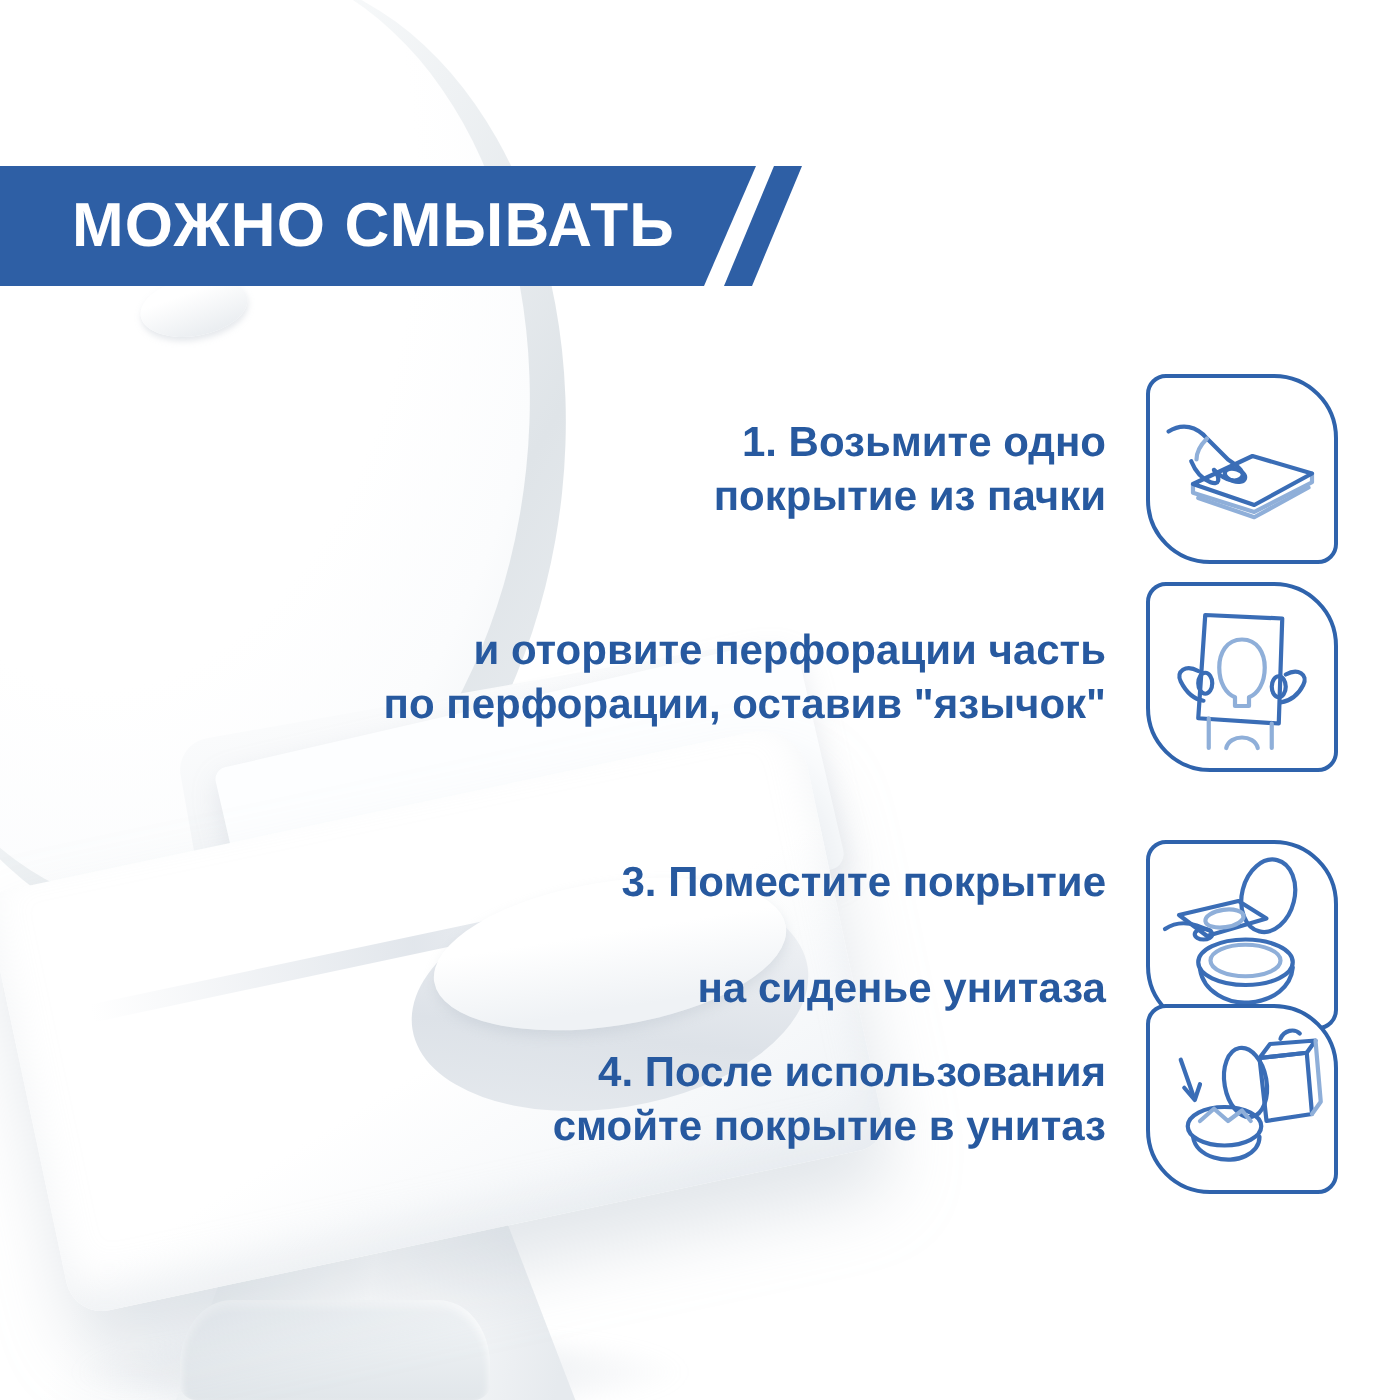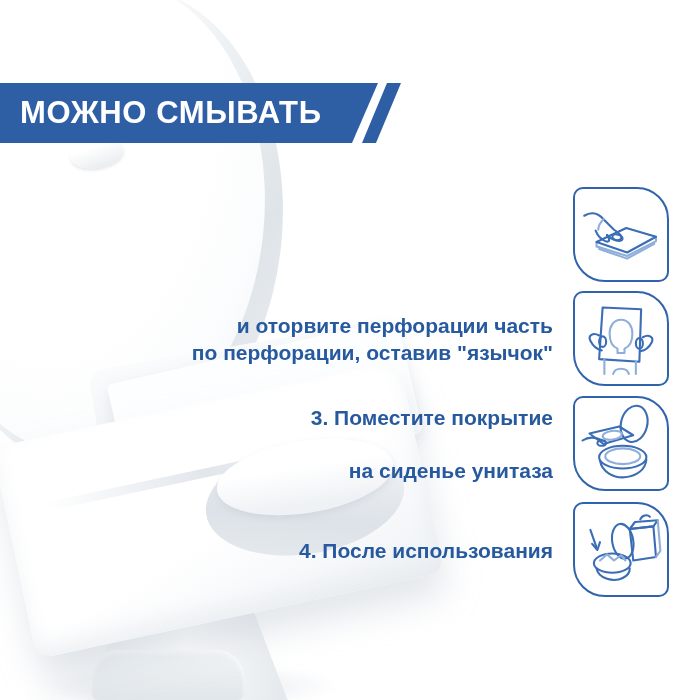--- a/index.html
+++ b/index.html
@@ -73,40 +73,40 @@
   }
   .seat-opening-flap{
     left:216px;top:441px;width:178px;height:72px;border-radius:50%;
     transform:rotate(-9deg);
     background:linear-gradient(180deg,#ffffff 35%,#eff2f5 88%);
     box-shadow:0 3px 6px rgba(180,190,200,.3);
   }
   
   .banner-svg{position:absolute;left:0;top:0;z-index:5;}
   .banner-title{
-    position:absolute;left:20px;top:83px;height:60px;z-index:6;
+    position:absolute;left:36px;top:83px;height:60px;z-index:6;
     display:flex;align-items:center;
     color:var(--white,#ffffff);font-size:31px;font-weight:700;letter-spacing:.6px;
     white-space:nowrap;
   }
   
   .step{
     position:absolute;left:40px;right:147px;height:96px;z-index:4;
     display:flex;flex-direction:column;justify-content:center;align-items:flex-end;
     text-align:right;color:var(--step-text,#27599f);
     font-size:21px;font-weight:700;line-height:27px;white-space:nowrap;
   }
   .icon-box{
     position:absolute;left:573px;width:92px;height:91px;z-index:4;
     border:2.5px solid var(--icon-border,#2f63ac);
     border-radius:10px 32px 10px 32px;background:#ffffff;
     display:flex;align-items:center;justify-content:center;
   }
   .icon-box svg{width:84px;height:84px;}
-  .s1{top:187px;} .s2{top:291px;} .s3{top:396px;gap:26px;} .s4{top:502px;justify-content:center;}
+  .s1{top:187px;} .s2{top:291px;} .s3{top:420px;gap:26px;} .s4{top:502px;justify-content:center;}
   .ico{fill:none;stroke:var(--icon-stroke,#3a6db6);stroke-width:2.4;stroke-linecap:round;stroke-linejoin:round;}
   .ico-light{stroke:var(--icon-stroke-light,#8fafd9);}
 </style>
 </head>
 <body>
 
 <div class="canvas">
 
   <div>
     <div class="shape lid-rim"></div>
@@ -123,20 +123,24 @@
     <div class="shape seat-opening"></div>
     <div class="shape seat-opening-flap"></div>
   </div>
 
   <svg class="banner-svg" width="430" height="160" viewBox="0 0 430 160" aria-hidden="true">
     <polygon points="0,83 378,83 352,143 0,143" fill="#2e5fa5"></polygon>
     <polygon points="387,83 401,83 376,143 362,143" fill="#2e5fa5"></polygon>
   </svg>
   <div class="banner-title">МОЖНО СМЫВАТЬ</div>
 
+  <div class="step s1">
+    <span>1. Возьмите одно</span>
+    <span>покрытие из пачки</span>
+  </div>
   <div class="icon-box s1">
     <svg viewBox="0 0 96 96" aria-hidden="true">
       <g class="ico">
         <path class="ico-light" d="M20 56 L20 61 L55 72 L88 55 L88 50"></path>
         <path class="ico-light" d="M23 64 L55 75 L86 58"></path>
         <path d="M20 56 L54 40 L88 50 L55 68 Z"></path>
         <path d="M6 26 C14 21 22 23 28 30 L40 42 C46 46 51 50 47 53 C43 56 36 52 32 48"></path>
         <path d="M32 48 C36 53 35 57 30 55 C25 53 21 48 19 43"></path>
         <path class="ico-light" d="M28 30 C24 34 22 38 22 42"></path>
         <ellipse cx="44" cy="51" rx="6" ry="3.5" transform="rotate(18 44 51)"></ellipse>
@@ -177,20 +181,21 @@
         <path d="M12 36 L46 28 L62 38 L28 48 Z"></path>
         <ellipse class="ico-light" cx="38" cy="38" rx="11" ry="5" transform="rotate(-8 38 38)"></ellipse>
         <path d="M4 44 C10 40 16 40 22 42 L30 45"></path>
         <ellipse cx="26" cy="47" rx="5" ry="3"></ellipse>
       </g>
     </svg>
   </div>
 
   <div class="step s4">
     <span>4. После использования</span>
+    <span>смойте покрытие в унитаз</span>
   </div>
   <div class="icon-box s4">
     <svg viewBox="0 0 96 96" aria-hidden="true">
       <g class="ico">
         <path d="M58 24 L64 16 L90 14 L85 21 Z"></path>
         <path d="M58 24 L85 21 L88 56 L62 60 Z"></path>
         <path class="ico-light" d="M90 14 L93 49 L88 56"></path>
         <path d="M70 13 C72 8 78 7 81 10"></path>
         <ellipse cx="50" cy="38" rx="12" ry="20" transform="rotate(-10 50 38)"></ellipse>
         <ellipse cx="38" cy="63" rx="21" ry="11"></ellipse>

